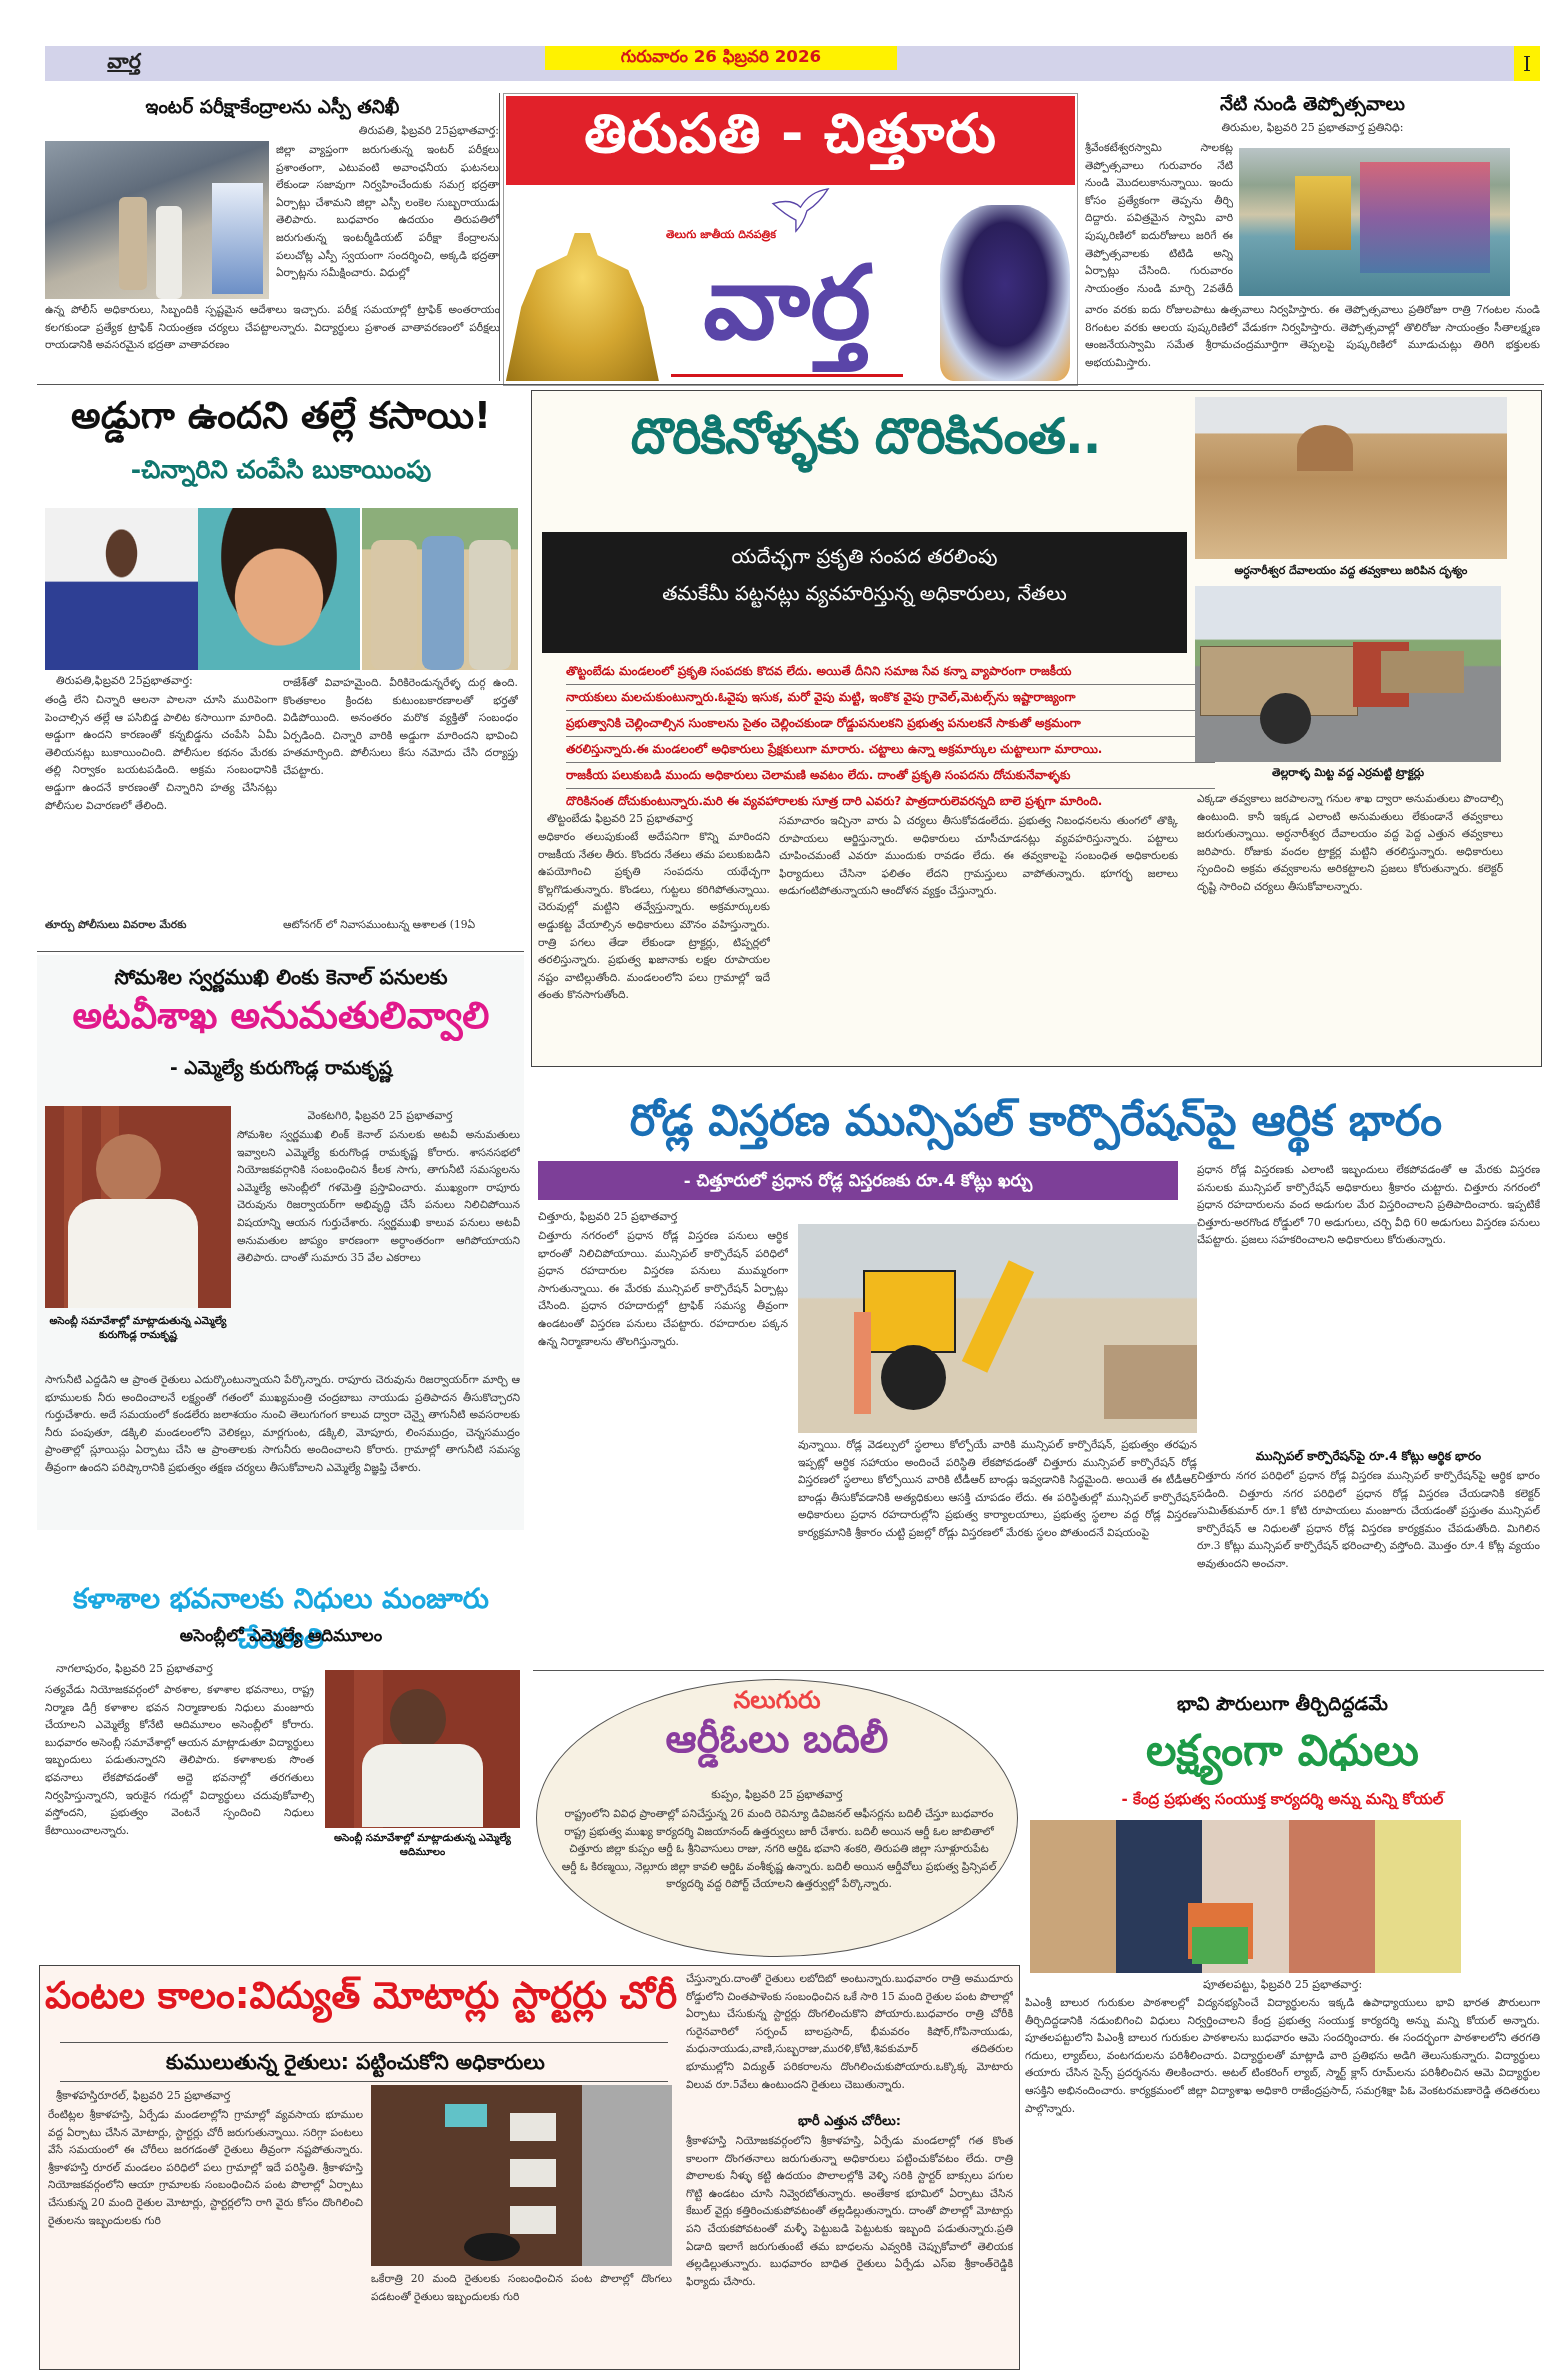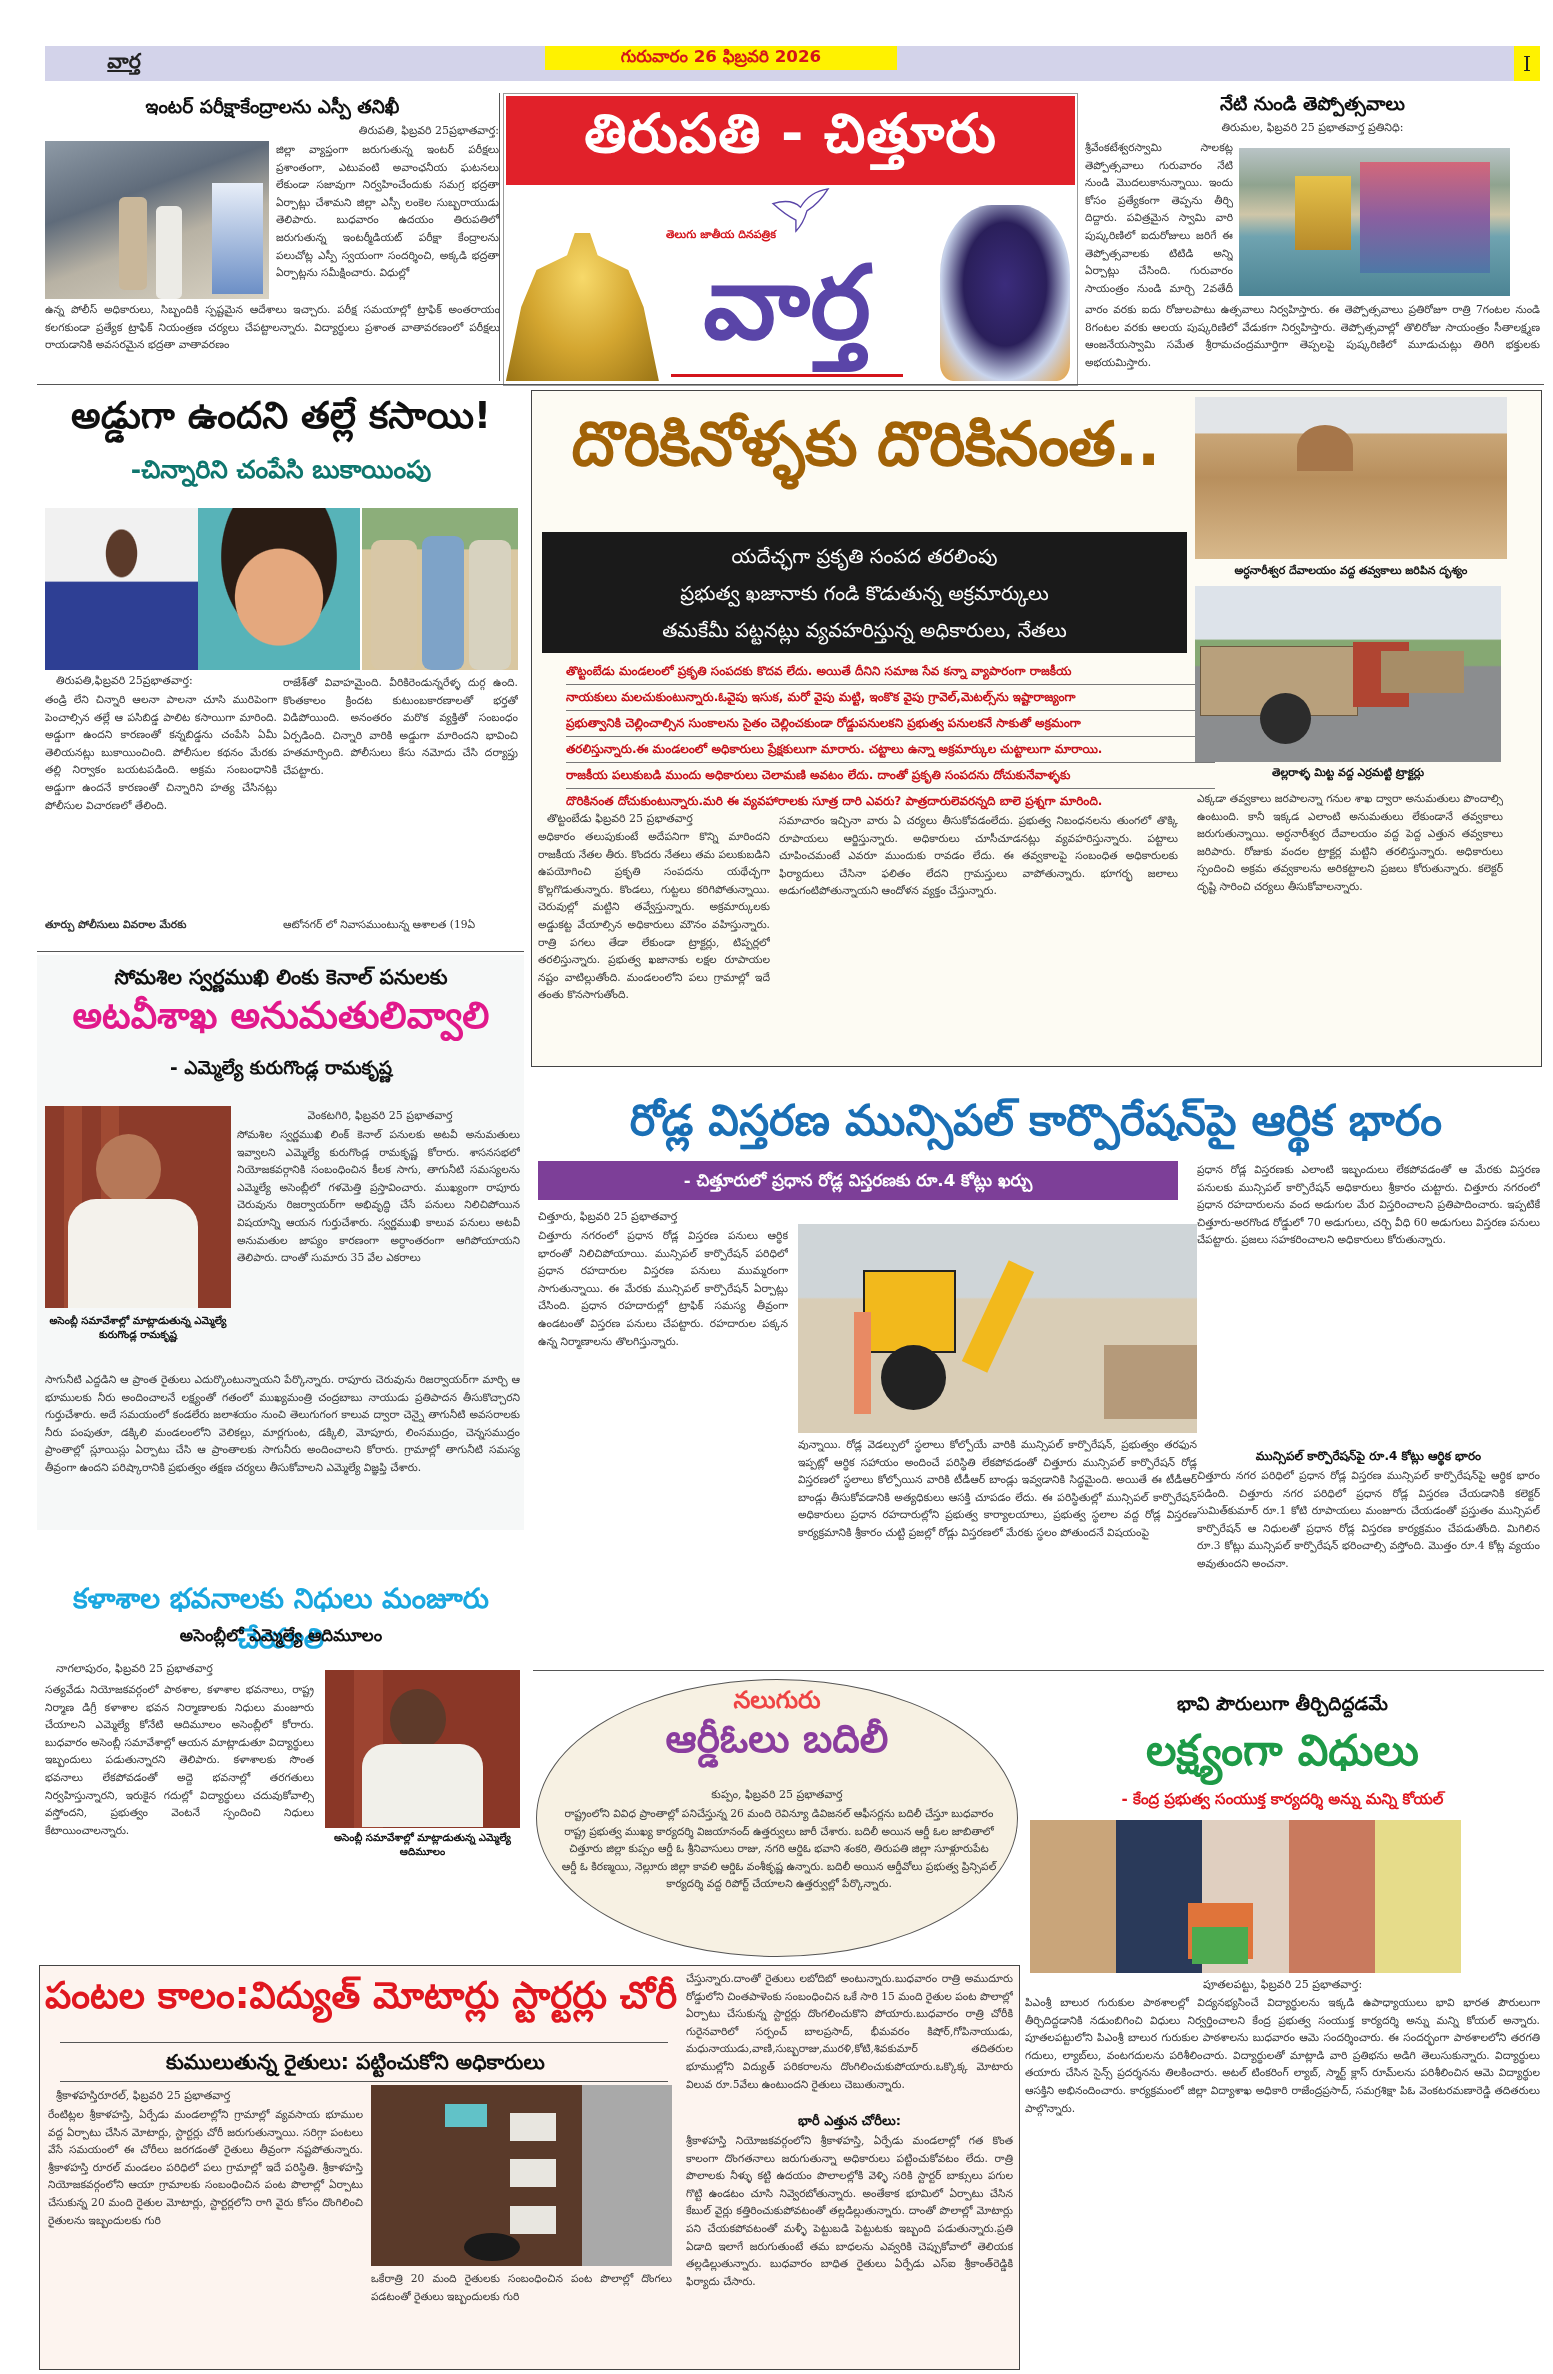--- a/index.html
+++ b/index.html
@@ -79,24 +79,23 @@
   <div style="position:absolute;left:107px;top:32px;width:42px;height:130px;background:#d7d2bf;border-radius:9.3px;"></div>
 </div>
 <div class="abs dateline" style="left:56px;top:674px;width:213px;">తిరుపతి,ఫిబ్రవరి 25ప్రభాతవార్త:</div>
 <div class="abs txt" style="left:45px;top:691px;width:232px;height:223px;">తండ్రి లేని చిన్నారి ఆలనా పాలనా చూసి మురిపెంగా పెంచాల్సిన తల్లే ఆ పసిబిడ్డ పాలిట కసాయిగా మారింది. అడ్డుగా ఉందని కారణంతో కన్నబిడ్డను చంపేసి ఏమీ తెలియనట్లు బుకాయించింది. పోలీసుల కథనం మేరకు తల్లి నిర్వాకం బయటపడింది. అక్రమ సంబంధానికి అడ్డుగా ఉందనే కారణంతో చిన్నారిని హత్య చేసినట్లు పోలీసుల విచారణలో తేలింది.</div>
 <div class="abs txt" style="left:283px;top:674px;width:235px;height:239px;">రాజేశ్‌తో వివాహమైంది. వీరికిరెండున్నరేళ్ళ దుర్గ ఉంది. కొంతకాలం క్రిందట కుటుంబకారణాలతో భర్తతో విడిపోయింది. అనంతరం మరొక వ్యక్తితో సంబంధం ఏర్పడింది. చిన్నారి వారికి అడ్డుగా మారిందని భావించి హతమార్చింది. పోలీసులు కేసు నమోదు చేసి దర్యాప్తు చేపట్టారు.</div>
 <div class="abs txt" style="left:45px;top:916px;width:232px;height:18.6px;font-weight:bold;">తూర్పు పోలీసులు వివరాల మేరకు</div>
 <div class="abs txt" style="left:283px;top:916px;width:235px;height:18.6px;">ఆటోనగర్ లో నివాసముంటున్న ఆశాలత (19ఏ</div>
 <div class="rule" style="left:37px;top:951px;width:487px;"></div>
 
 <div class="box" style="left:531px;top:390px;width:1011px;height:677px;background:#fdfbf3;"></div>
-<div class="abs h1" style="left:536px;top:408px;width:659px;font-size:61px;color:#a16207;letter-spacing:-0.9px;">దొరికినోళ్ళకు దొరికినంత..</div>
+<div class="abs h1" style="left:536px;top:408px;width:659px;font-size:49px;color:#0f766e;letter-spacing:-0.9px;">దొరికినోళ్ళకు దొరికినంత..</div>
 <div class="abs" style="left:542px;top:532px;width:645px;height:121px;background:#1a1a1a;color:#fff;text-align:center;font-size:19.5px;line-height:37px;padding-top:5.6px;">
   <div>యదేచ్ఛగా ప్రకృతి సంపద తరలింపు</div>
-  <div>ప్రభుత్వ ఖజానాకు గండి కొడుతున్న అక్రమార్కులు</div>
   <div>తమకేమీ పట్టనట్లు వ్యవహరిస్తున్న అధికారులు, నేతలు</div>
 </div>
 <div class="abs" style="left:538px;top:659px;width:649px;font-size:12px;font-weight:bold;color:#c7131b;line-height:25px;margin-left:28px;">
   <div style="border-bottom:0.9px solid #777;">తొట్టంబేడు మండలంలో ప్రకృతి సంపదకు కొదవ లేదు. అయితే దీనిని సమాజ సేవ కన్నా వ్యాపారంగా రాజకీయ</div>
   <div style="border-bottom:0.9px solid #777;">నాయకులు మలచుకుంటున్నారు.ఓవైపు ఇసుక, మరో వైపు మట్టి, ఇంకొక వైపు గ్రావెల్,మెటల్స్‌ను ఇష్టారాజ్యంగా</div>
   <div style="border-bottom:0.9px solid #777;">ప్రభుత్వానికి చెల్లించాల్సిన సుంకాలను సైతం చెల్లించకుండా రోడ్డుపనులకని ప్రభుత్వ పనులకనే సాకుతో అక్రమంగా</div>
   <div style="border-bottom:0.9px solid #777;">తరలిస్తున్నారు.ఈ మండలంలో అధికారులు ప్రేక్షకులుగా మారారు. చట్టాలు ఉన్నా అక్రమార్కుల చుట్టాలుగా మారాయి.</div>
   <div style="border-bottom:0.9px solid #777;">రాజకీయ పలుకుబడి ముందు అధికారులు చెలామణి అవటం లేదు. దాంతో ప్రకృతి సంపదను దోచుకునేవాళ్ళకు</div>
   <div>దొరికినంత దోచుకుంటున్నారు.మరి ఈ వ్యవహారాలకు సూత్ర దారి ఎవరు? పాత్రదారులెవరన్నది బాలె ప్రశ్నగా మారింది.</div>
 </div>

